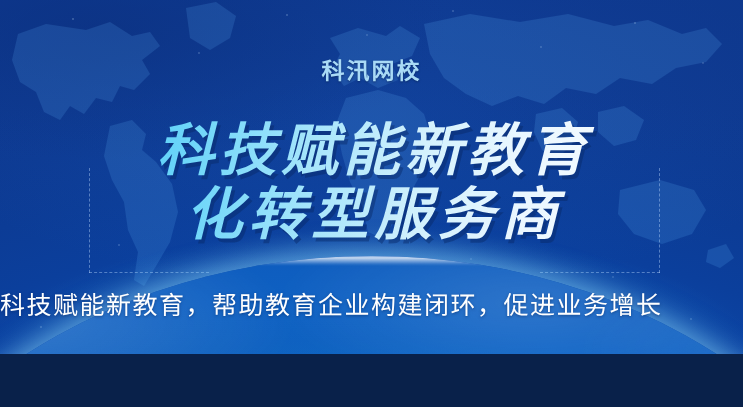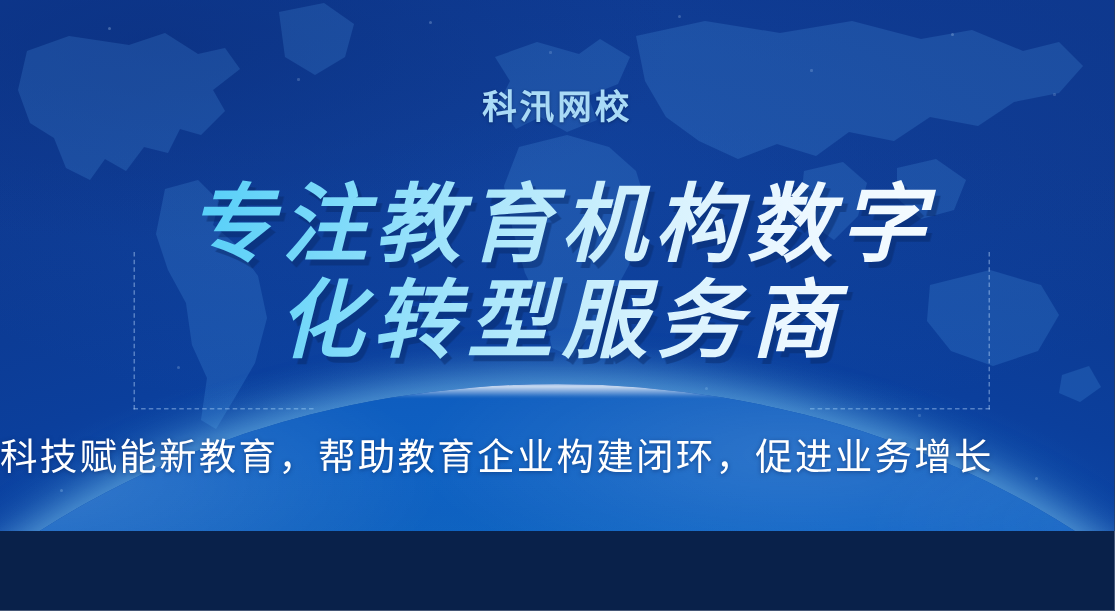--- a/index.html
+++ b/index.html
@@ -215,20 +215,20 @@
   </div>
 
   <div class="horizon-glow"></div>
   <div class="earth"></div>
 
   <div class="content">
 
     <div class="brand">科汛网校</div>
 
     <div class="headline">
-      <span class="hl-line one">专注教育机构数字</span>
+      <span class="hl-line one">科技赋能新教育</span>
       <span class="hl-line two">化转型服务商</span>
     </div>
 
     <div class="subtitle">科技赋能新教育，帮助教育企业构建闭环，促进业务增长</div>
 
   </div>
 </div>
 
 </body></html>

